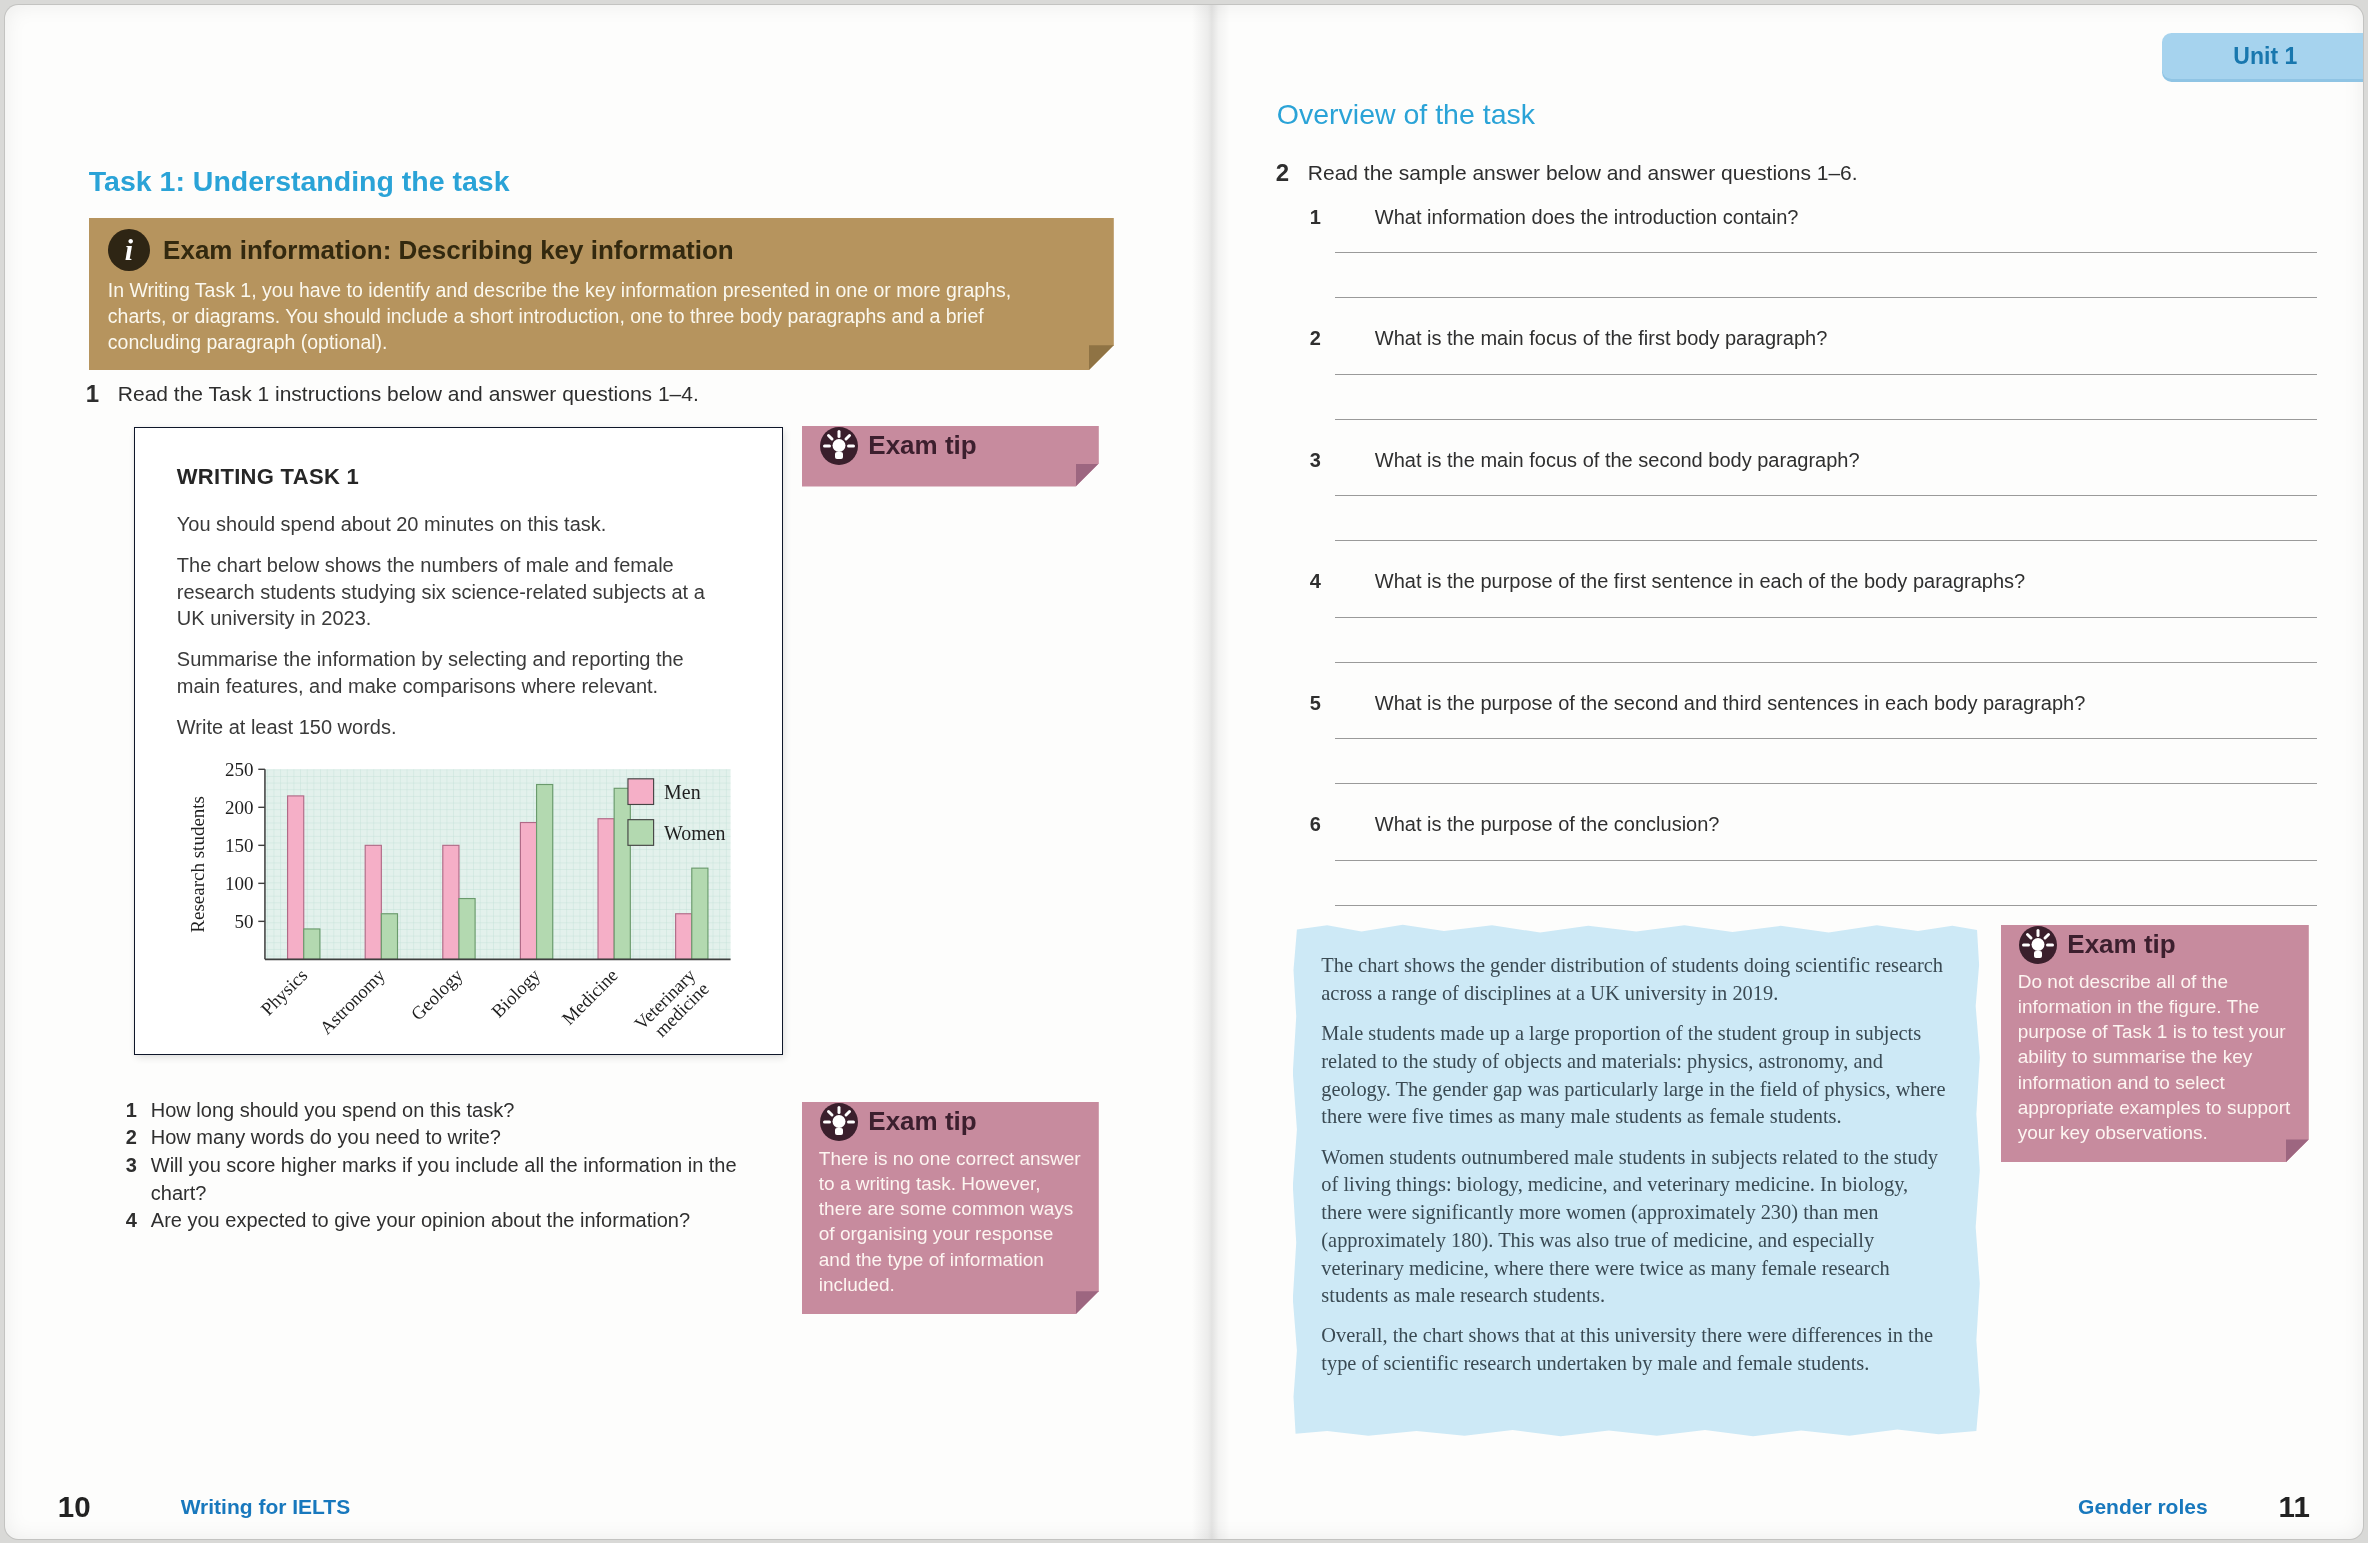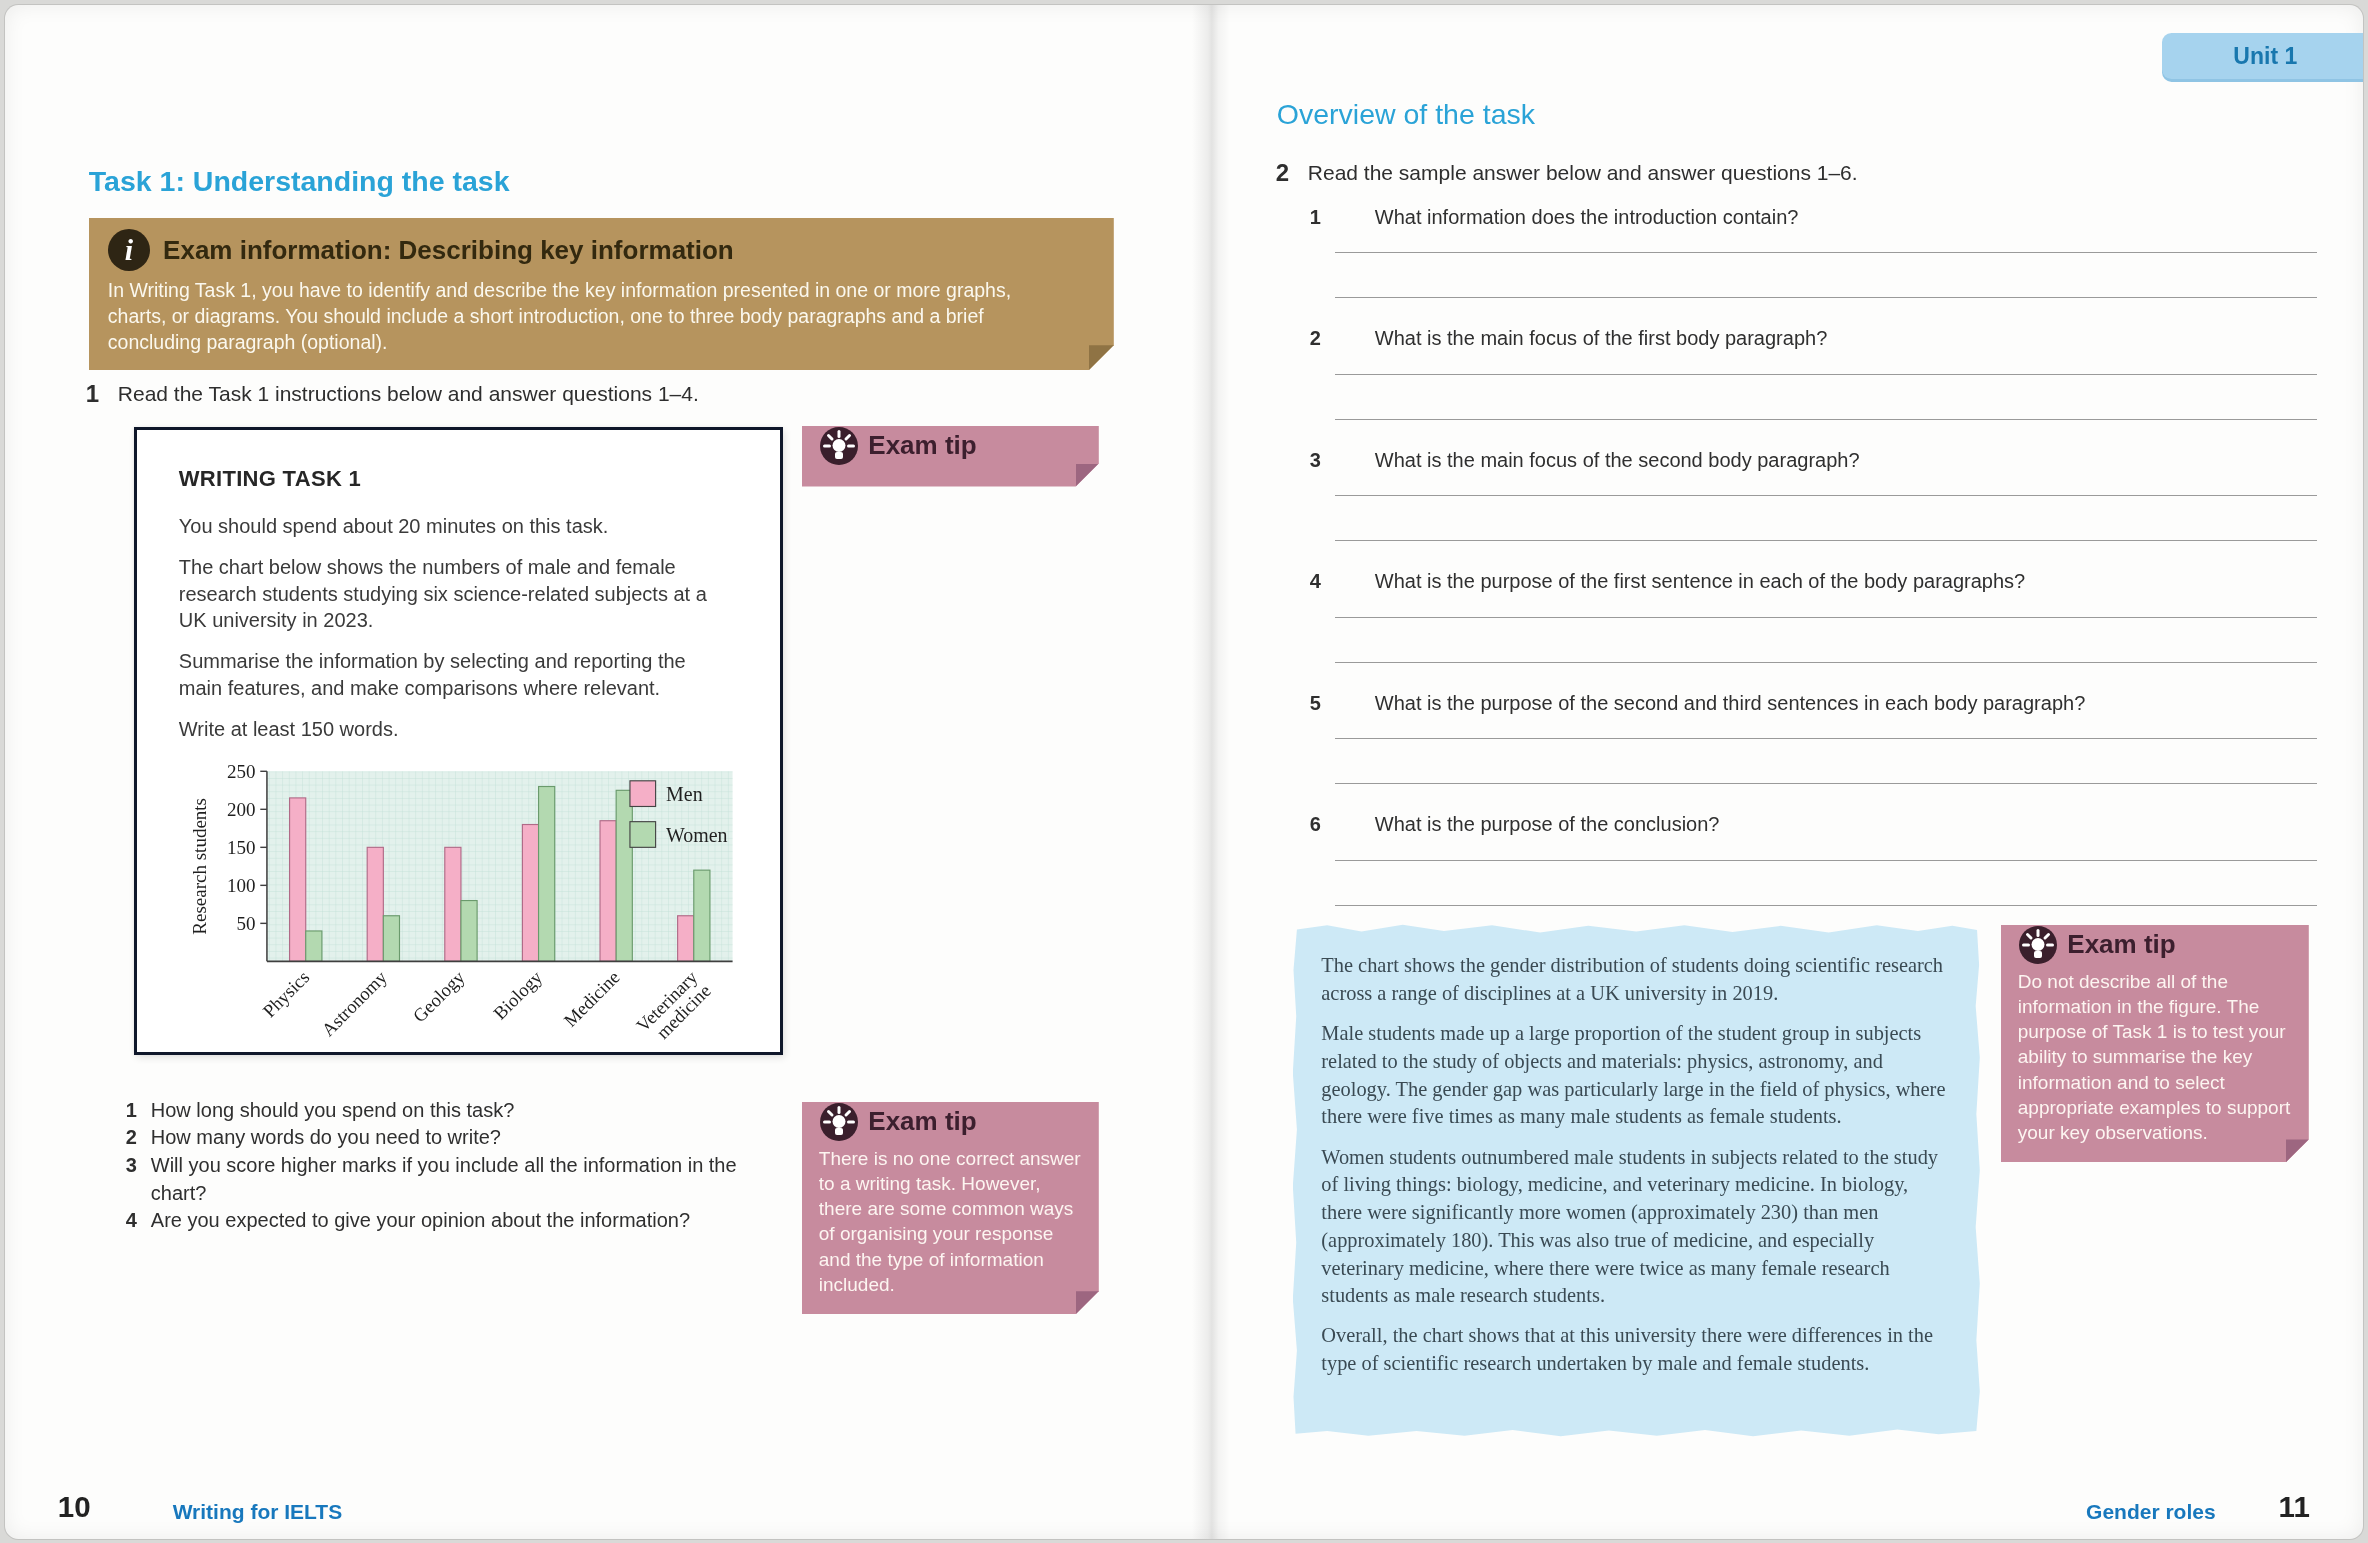--- a/index.html
+++ b/index.html
@@ -32,21 +32,21 @@
   .info-title { font-size:26px; font-weight:bold; color:#33290f; }
   .info-body  { font-size:19.5px; line-height:1.34; width:961px; }
 
   
   .exercise { position:absolute; display:flex; }
   .ex-num  { font-size:24px; font-weight:bold; color:#2e2e2e; width:32px; }
   .ex-text { font-size:21px; color:#2e2e2e; padding-top:1.9px; }
 
   
   .task-card { position:absolute; left:129px; top:422px; width:649px; height:628px;
-               background:#fff; border:3px solid #0f172a;
+               background:#fff; border:1px solid #0f172a;
                box-shadow:1.9px 2.9px 7.6px rgba(0,0,0,.12), -1px 0 2.9px rgba(0,0,0,.05); padding:36px 38px 0 42px; }
   .wt-title { font-size:22px; font-weight:bold; color:#262626; margin-bottom:21px; letter-spacing:0.3px; }
   .wt-p { font-size:20px; line-height:1.32; color:#3a3a3a; margin-bottom:15px; width:547px; }
   .chart-wrap { margin:5.7px 0 0 -17px; }
 
   
   .q-list { position:absolute; left:121px; top:1092px; width:628px; }
   .q-row { display:flex; line-height:27.6px; font-size:20px; color:#2f2f2f; }
   .q-row .q-num { width:25px; font-weight:600; flex:0 0 25px; }
   .q-row .q-text { width:590px; }
@@ -80,21 +80,21 @@
 
   
   .sample { position:absolute; left:78px; top:919px; width:687px; min-height:514px;
             background:#cde9f6; padding:28.5px 27px 25px 28.5px;
             font-family:"Liberation Serif", serif; font-size:20.4px; line-height:1.36; color:#3a4a53;
             clip-path:polygon(0.6% 1.1%, 5% 0.3%, 10% 1.5%, 16% 0.2%, 22% 1.4%, 29% 0.3%, 36% 1.7%, 43% 0.4%, 50% 1.5%, 57% 0.3%, 64% 1.6%, 71% 0.4%, 78% 1.7%, 85% 0.3%, 91% 1.4%, 96% 0.4%, 99.6% 1.2%, 99.9% 8%, 99.4% 16%, 100% 26%, 99.5% 37%, 100% 48%, 99.4% 59%, 100% 70%, 99.5% 81%, 100% 91%, 99.5% 98.7%, 94% 99.3%, 88% 98.4%, 81% 99.6%, 74% 98.6%, 67% 99.7%, 60% 98.5%, 53% 99.6%, 46% 98.6%, 39% 99.7%, 32% 98.5%, 25% 99.6%, 18% 98.7%, 11% 99.6%, 5% 98.7%, 0.4% 99.2%, 0.1% 92%, 0.6% 83%, 0 73%, 0.5% 62%, 0 51%, 0.6% 40%, 0 29%, 0.5% 18%, 0.1% 9%); }
   .sample p { margin-bottom:12.4px; }
   .sample p:last-child { margin-bottom:0; }
 
   
-  .footer { position:absolute; bottom:25px; display:flex; align-items:flex-end; }
+  .footer { position:absolute; bottom:25px; display:flex; align-items:center;gap:8px; }
   .footer-left { left:53px; }
   .footer-right { right:59px; }
   .page-num { font-size:29.5px; font-weight:bold; color:#222; }
   .footer-label { font-size:21px; font-weight:bold; color:#1878bd; }
   .footer-left .footer-label { margin-left:82px; }
   .footer-right .footer-label { margin-right:63px; }
 </style>
 </head>
 <body>
 

